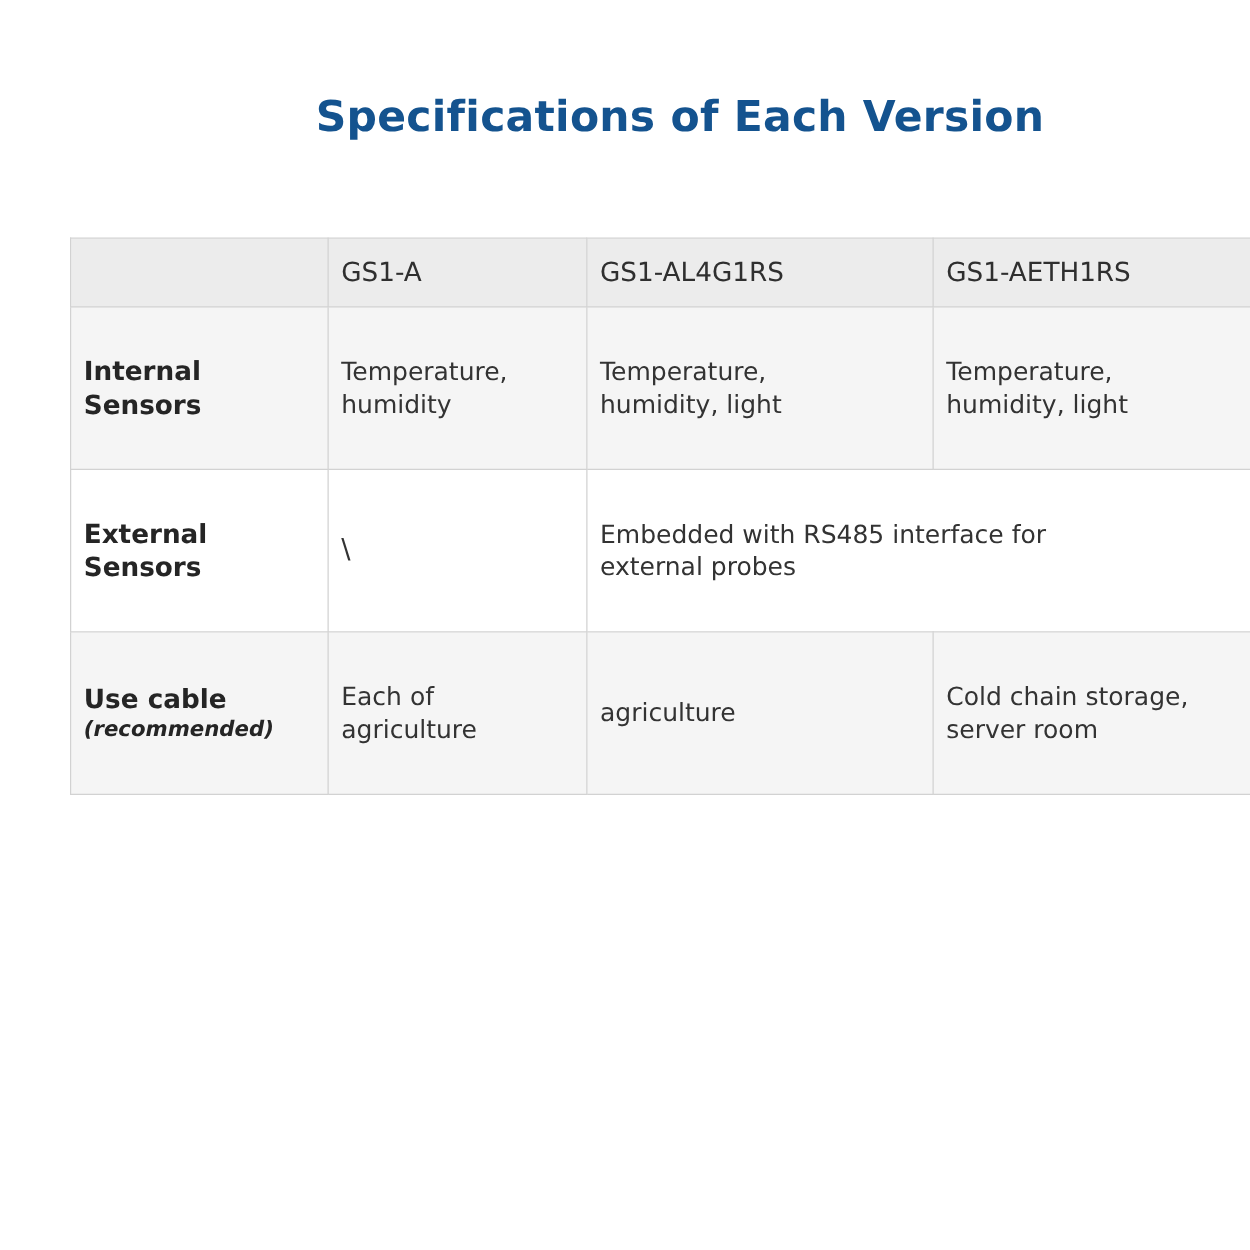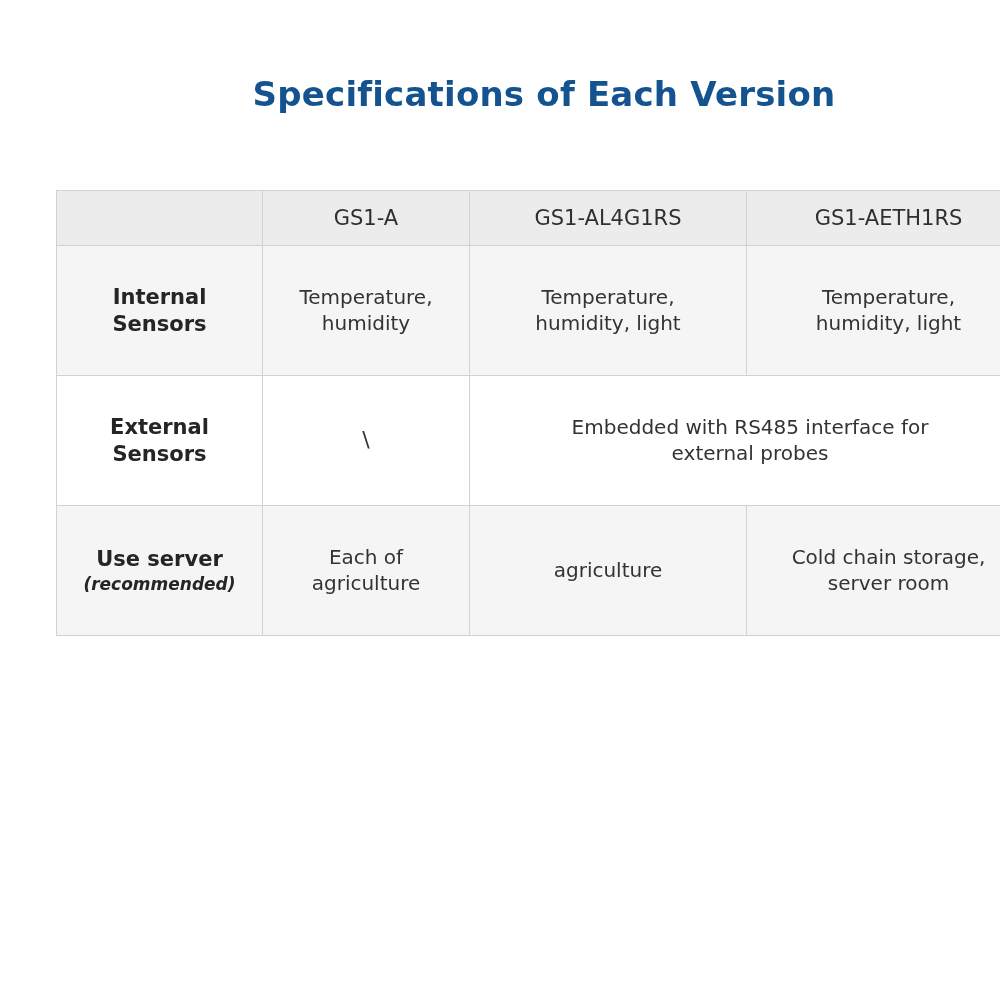--- a/index.html
+++ b/index.html
@@ -46,21 +46,21 @@
   }
 
   .spec-table col.c1 { width: 206px; }
   .spec-table col.c2 { width: 207px; }
   .spec-table col.c3 { width: 277px; }
   .spec-table col.c4 { width: 284px; }
 
   .spec-table th,
   .spec-table td {
     border: 1px solid #d2d2d2;
-    text-align: center;
+    text-align: left;
     vertical-align: middle;
     color: #2f2f2f;
     font-weight: 400;
     padding: 4px 10px;
     box-sizing: border-box;
     line-height: 1.28;
   }
 
   thead tr th {
     height: 55px;
@@ -168,21 +168,21 @@
           <span class="cell-line">\</span>
         </td>
         <td class="data-cell" colspan="2">
           <span class="cell-line">Embedded with RS485 interface for</span>
           <span class="cell-line">external probes</span>
         </td>
       </tr>
 
       <tr class="row-shaded">
         <td class="row-header">
-          <span class="cell-line">Use server</span>
+          <span class="cell-line">Use cable</span>
           <span class="sub-label">(recommended)</span>
         </td>
         <td class="data-cell">
           <span class="cell-line">Each of</span>
           <span class="cell-line">agriculture</span>
         </td>
         <td class="data-cell">
           <span class="cell-line">agriculture</span>
         </td>
         <td class="data-cell">

